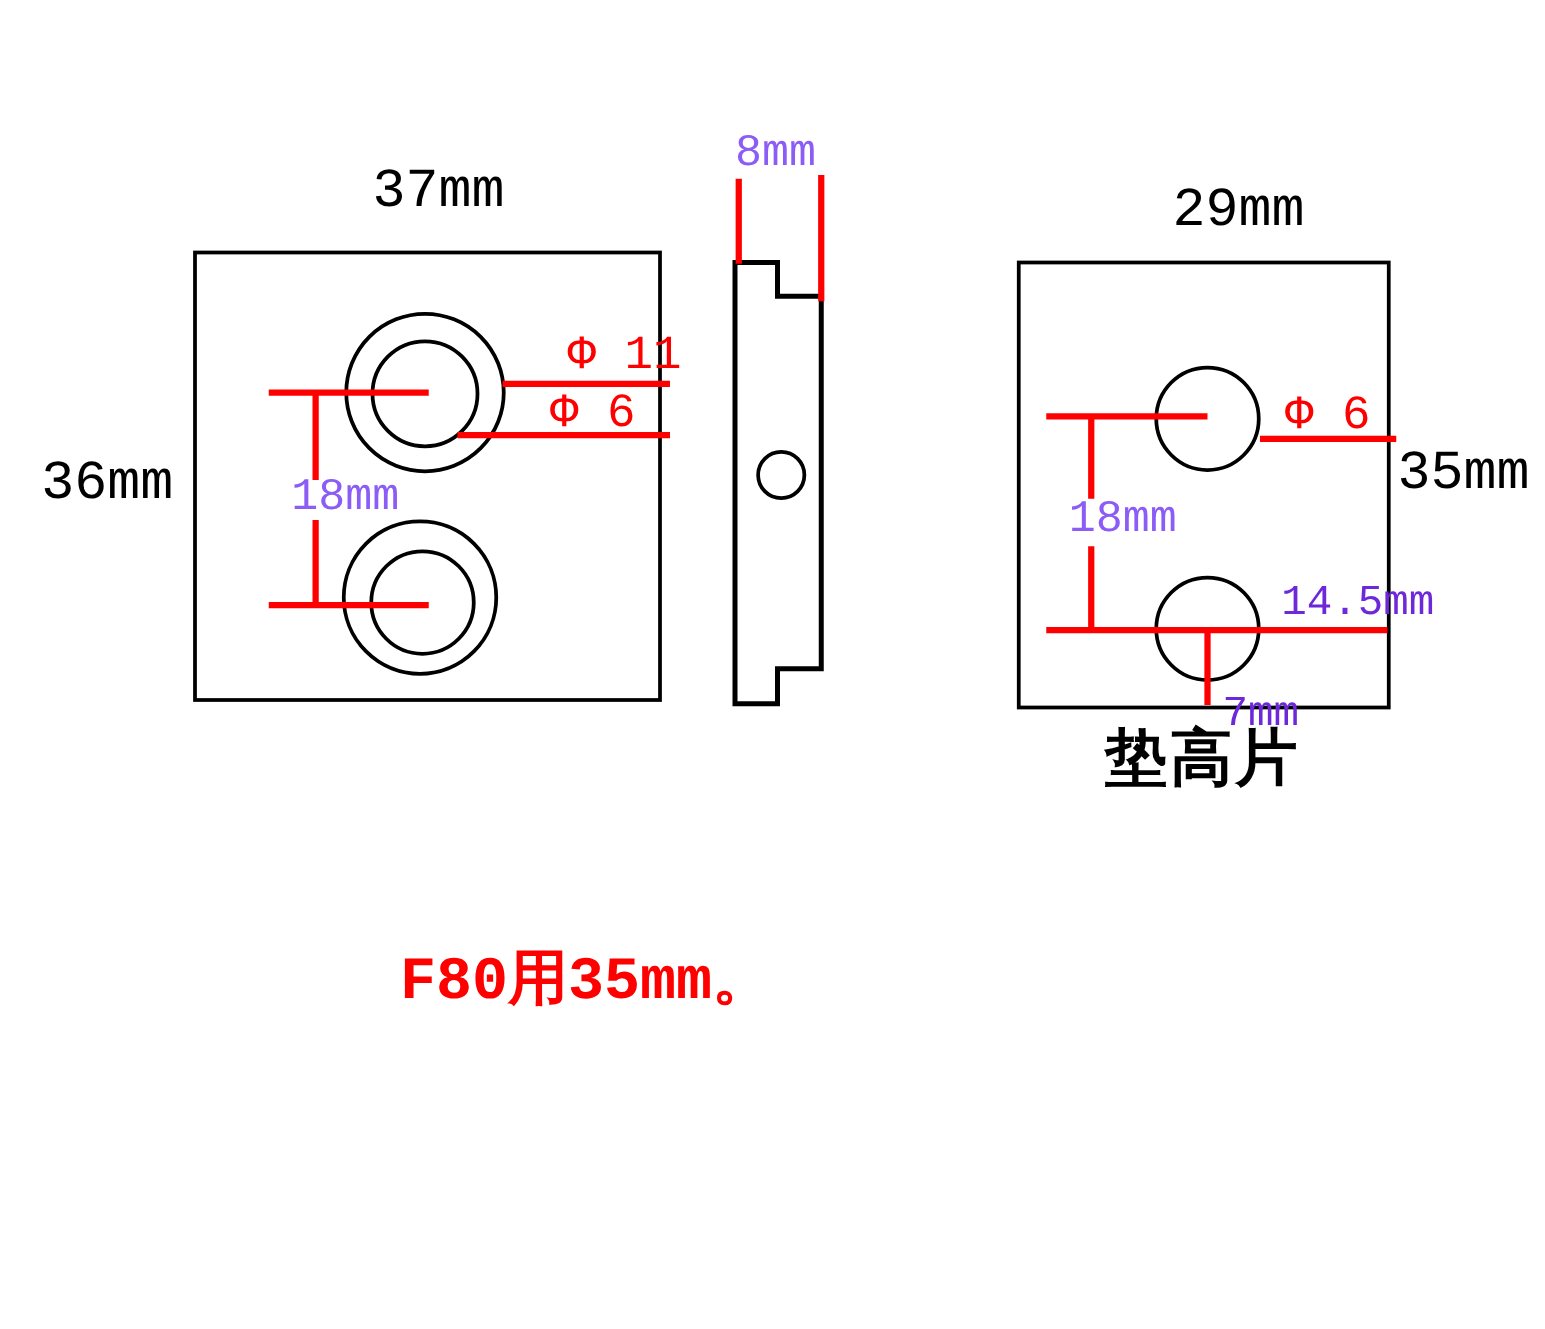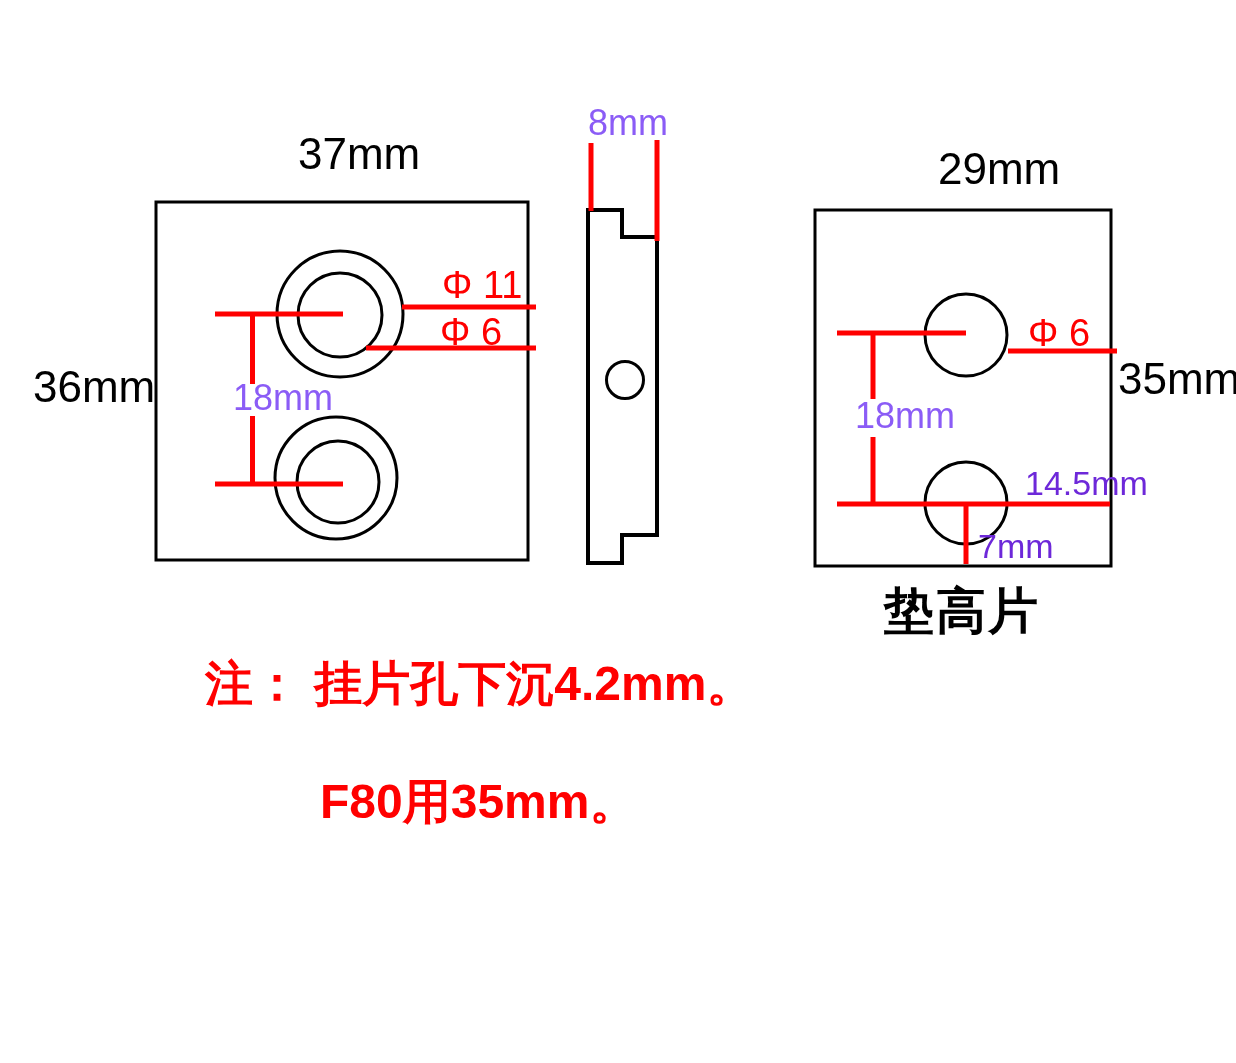--- a/index.html
+++ b/index.html
@@ -6,21 +6,21 @@
     margin: 0;
     padding: 0;
     background: #ffffff;
   }
   .stage {
     position: relative;
     width: 1236px;
     height: 981px;
     background: #ffffff;
     overflow: hidden;
-    font-family: Liberation Sans, sans-serif;
+    font-family: Liberation Mono, monospace;
   }
   .drawing {
     position: absolute;
     left: 0;
     top: 0;
     width: 1236px;
     height: 1063px;
   }
   .drawing .outline {
     fill: none;
@@ -111,30 +111,29 @@
       <line class="dim" x1="873" y1="333" x2="873" y2="399"></line>
       <line class="dim" x1="873" y1="437" x2="873" y2="504"></line>
       <line class="dim" x1="837" y1="504" x2="1110" y2="504"></line>
       <line class="dim" x1="966" y1="504" x2="966" y2="564"></line>
       <line class="dim" x1="1008" y1="351" x2="1117" y2="351"></line>
     </g>
   </svg>
 
   <div class="label size-label" style="left:298px; top:132px;">37mm</div>
   <div class="label size-label" style="left:33px; top:365px;">36mm</div>
-  <div class="label phi-label" style="left:442px; top:266px;">Φ 11</div>
+  <div class="label phi-label" style="left:454px; top:266px;">Φ 11</div>
   <div class="label phi-label" style="left:440px; top:313px;">Φ 6</div>
   <div class="label dim-label" style="left:233px; top:380px;">18mm</div>
 
   <div class="label dim-label" style="left:588px; top:105px;">8mm</div>
 
   <div class="label size-label" style="left:938px; top:147px;">29mm</div>
   <div class="label size-label" style="left:1118px; top:357px;">35mm</div>
   <div class="label phi-label" style="left:1028px; top:314px;">Φ 6</div>
   <div class="label dim-label" style="left:855px; top:398px;">18mm</div>
   <div class="label dim-label-sm" style="left:1025px; top:466px;">14.5mm</div>
-  <div class="label dim-label-sm" style="left:978px; top:529px;">7mm</div>
+  <div class="label dim-label-sm" style="left:978px; top:555px;">7mm</div>
   <div class="label caption-sm" style="left:884px; top:586px;">垫高片</div>
 
-  <div class="label note-line" style="left:205px; top:660px;">注： 挂片孔下沉4.2mm。</div>
-  <div class="label note-line" style="left:320px; top:778px;">F80用35mm。</div>
+  <div class="label note-line" style="left:320px; top:762px;">F80用35mm。</div>
 
 </div>
 
 </body></html>

